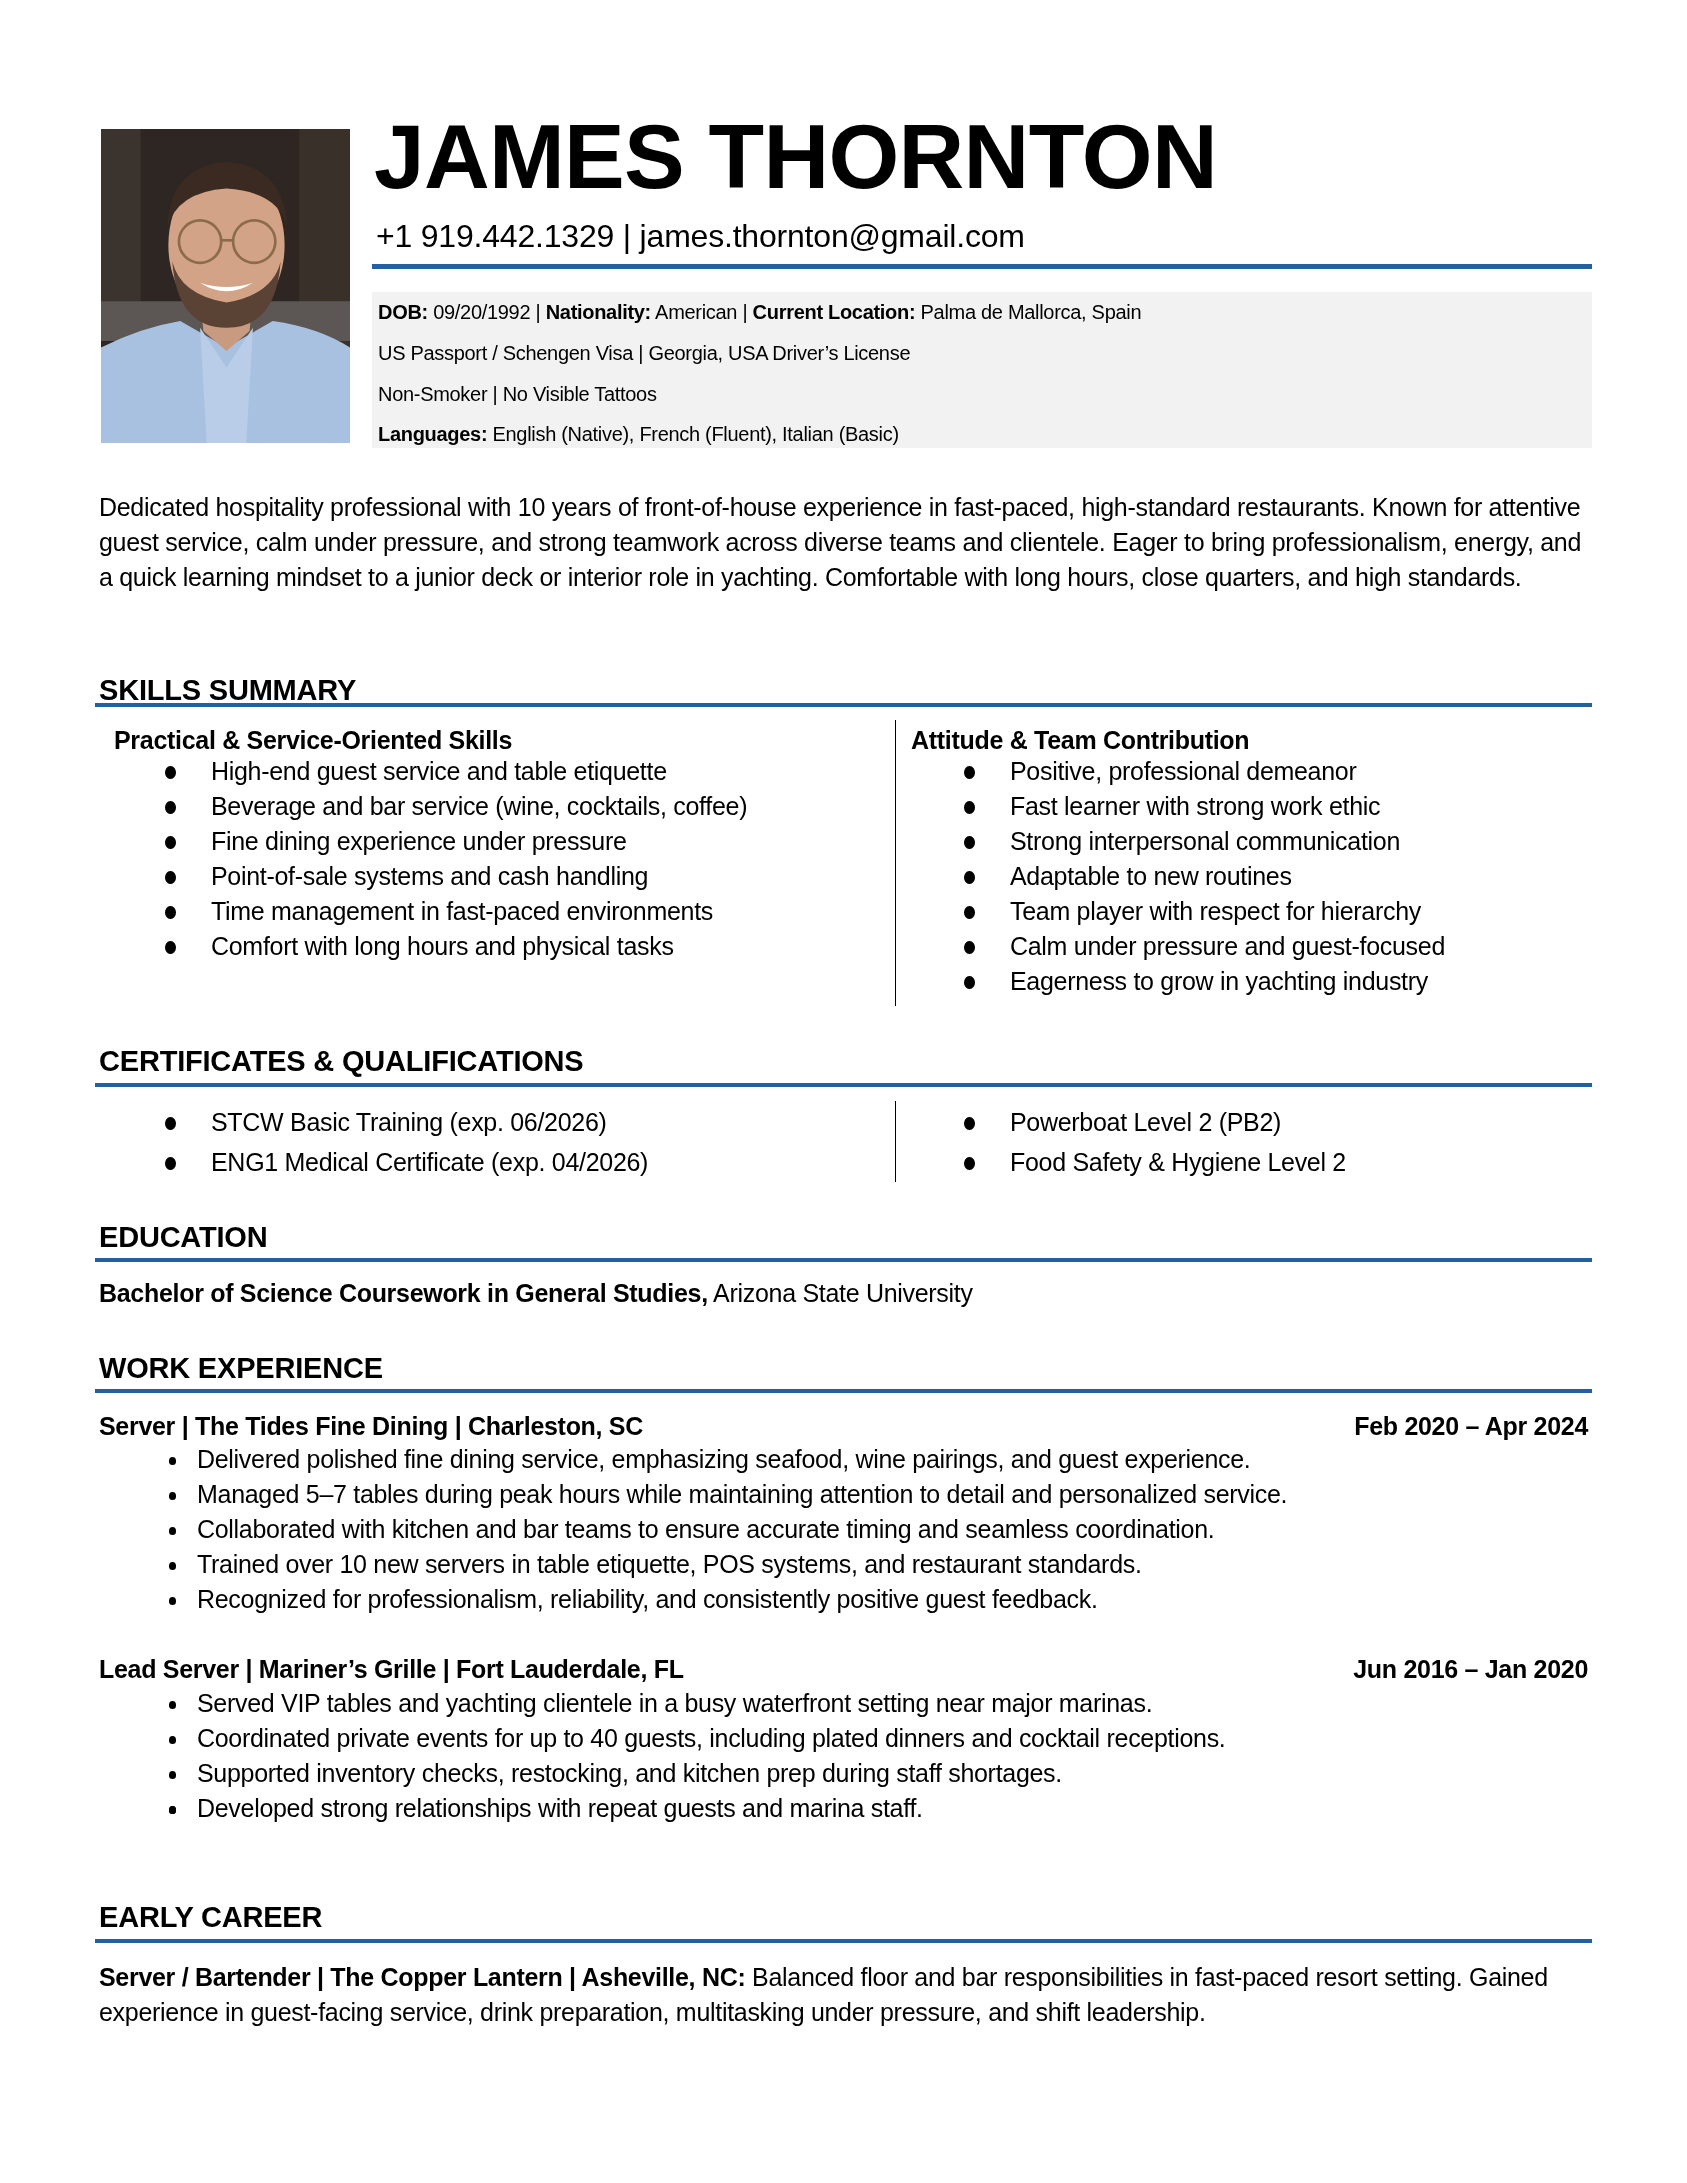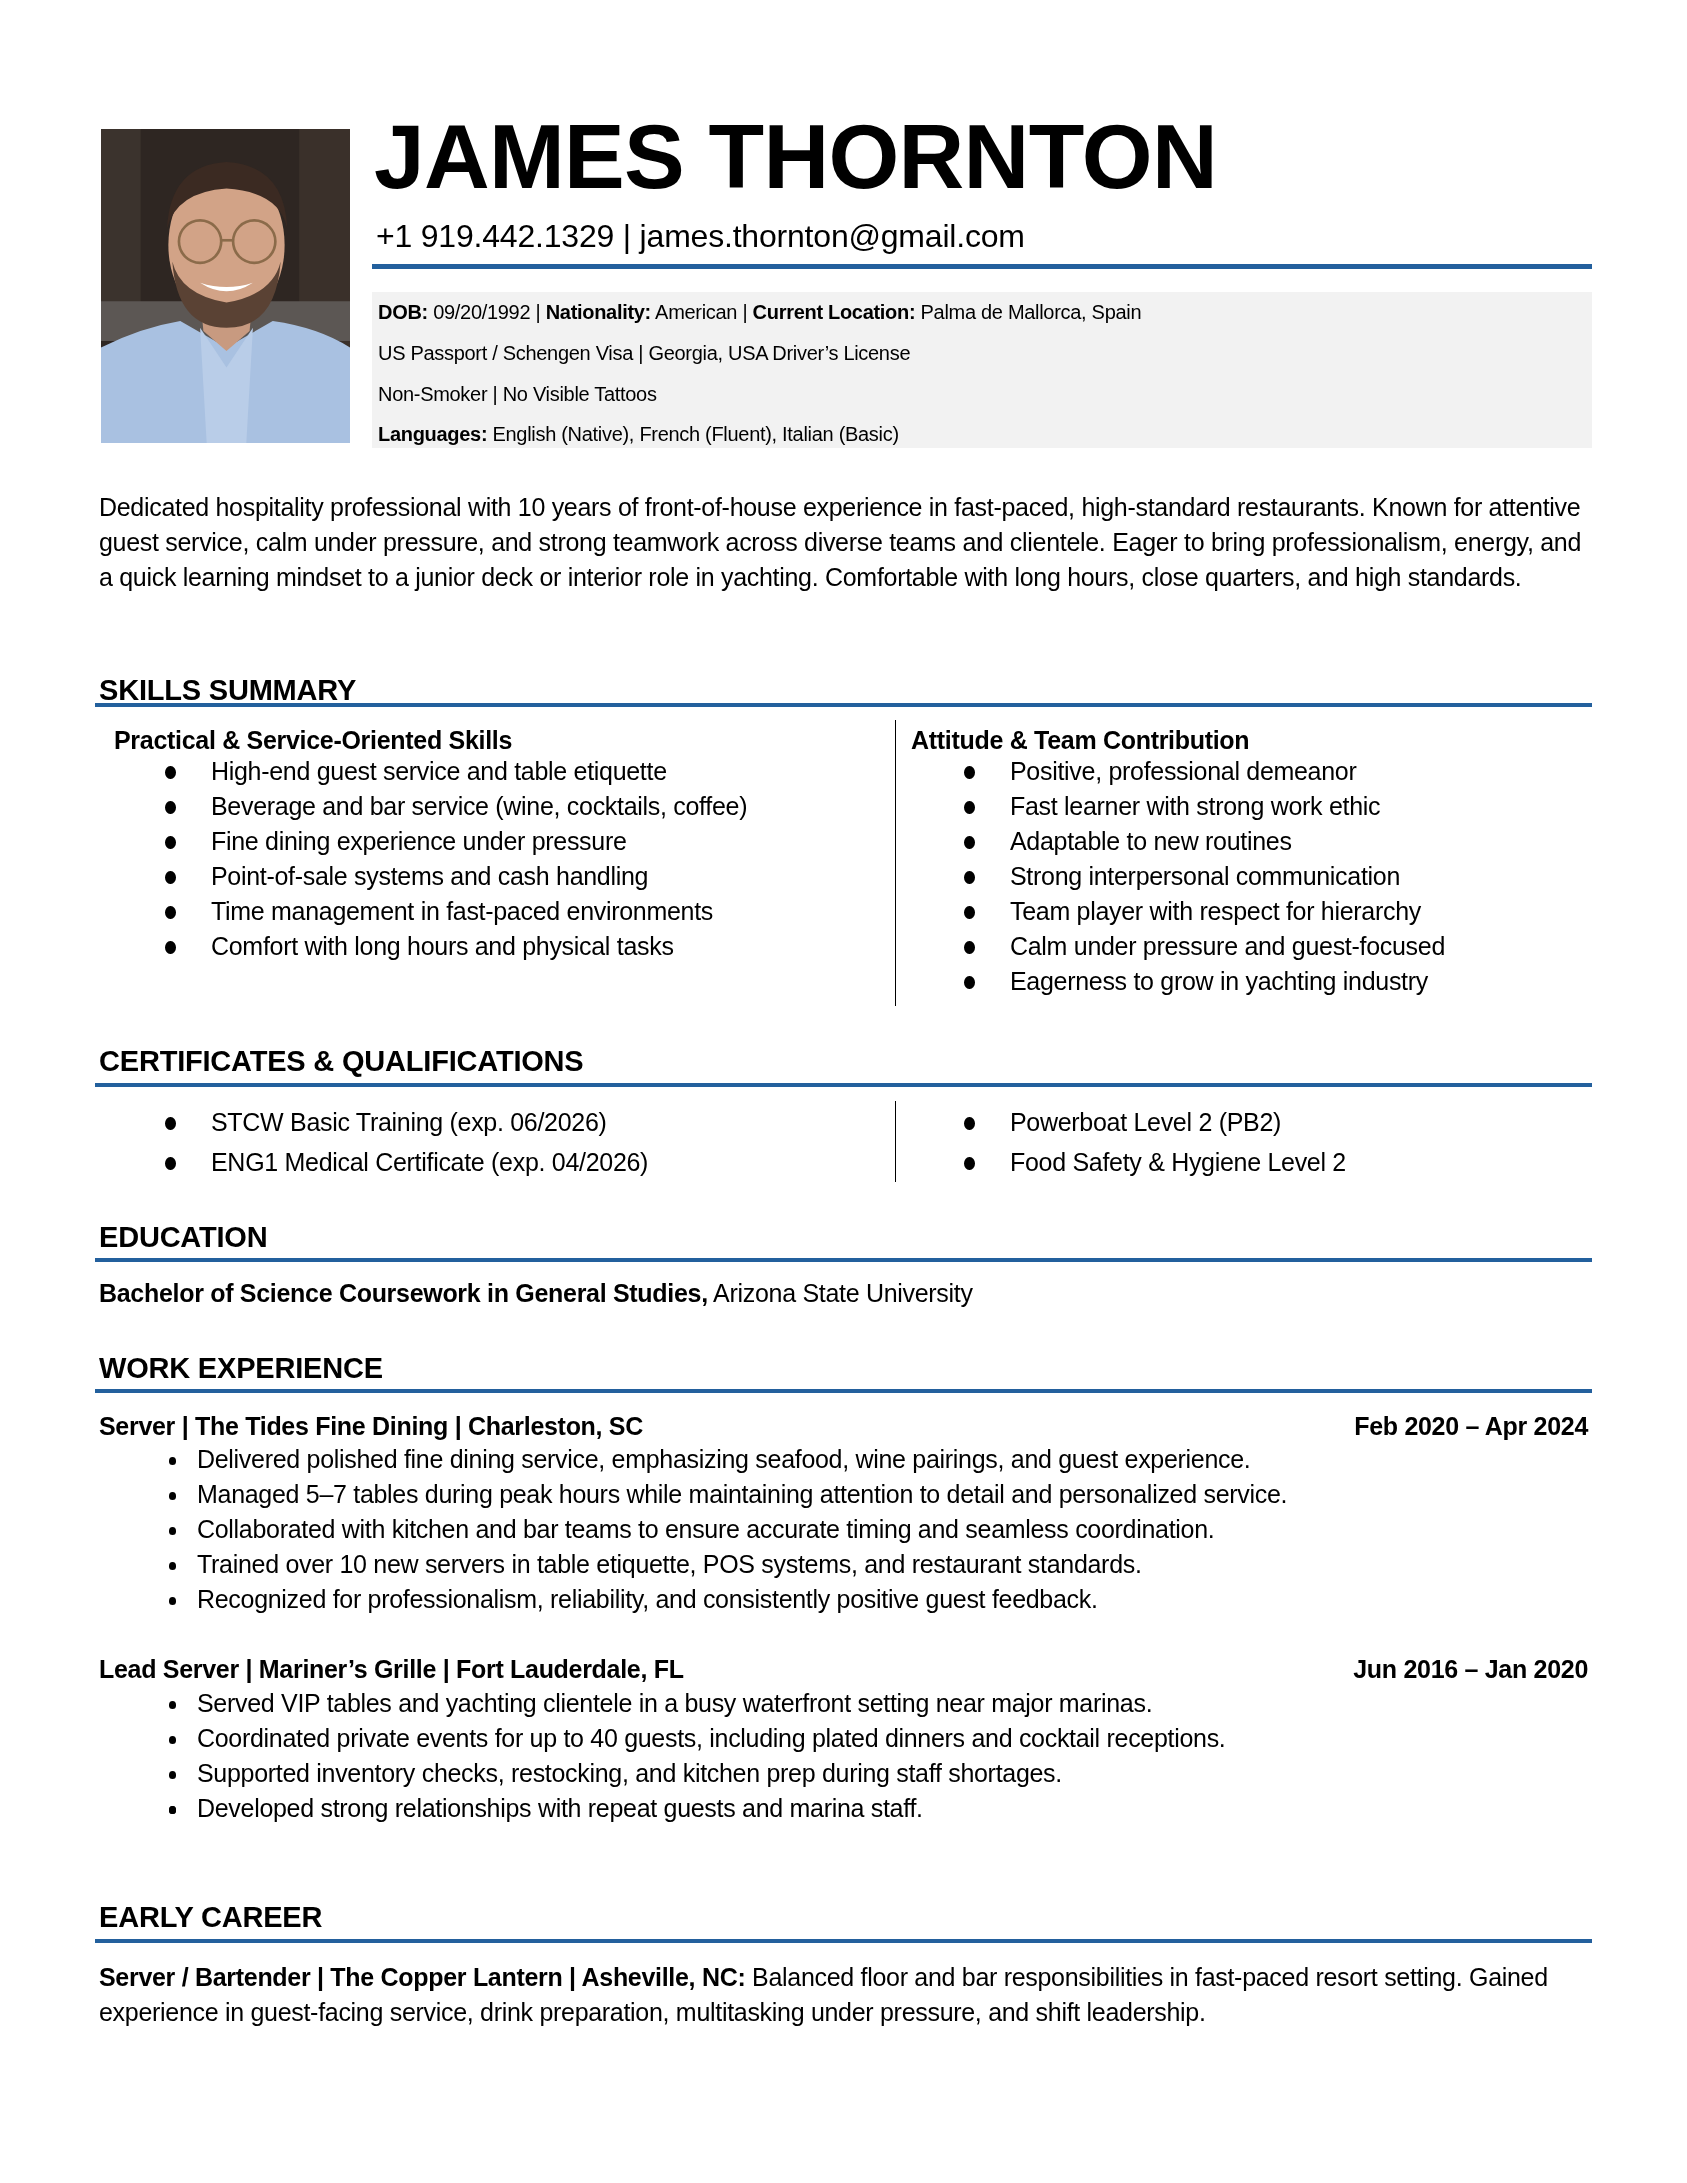--- a/index.html
+++ b/index.html
@@ -90,22 +90,22 @@
     <li class="li" style="line-height: 35px; padding-left: 46px;"><span class="dot dot-big" style="left: 0px;"></span><span>Time management in fast-paced environments</span></li>
     <li class="li" style="line-height: 35px; padding-left: 46px;"><span class="dot dot-big" style="left: 0px;"></span><span>Comfort with long hours and physical tasks</span></li>
   </ul>
 
 <div class="abs vdiv" style="left:895px; top:720px; height:286px;"></div>
 
 <div class="abs subhead" style="left:911px; top:728px;">Attitude &amp; Team Contribution</div>
 <ul class="abs list" id="skills-right" style="left:964px; top:754px;">
     <li class="li" style="line-height: 35px; padding-left: 46px;"><span class="dot dot-big" style="left: 0px;"></span><span>Positive, professional demeanor</span></li>
     <li class="li" style="line-height: 35px; padding-left: 46px;"><span class="dot dot-big" style="left: 0px;"></span><span>Fast learner with strong work ethic</span></li>
+    <li class="li" style="line-height: 35px; padding-left: 46px;"><span class="dot dot-big" style="left: 0px;"></span><span>Strong interpersonal communication</span></li>
     <li class="li" style="line-height: 35px; padding-left: 46px;"><span class="dot dot-big" style="left: 0px;"></span><span>Adaptable to new routines</span></li>
-    <li class="li" style="line-height: 35px; padding-left: 46px;"><span class="dot dot-big" style="left: 0px;"></span><span>Strong interpersonal communication</span></li>
     <li class="li" style="line-height: 35px; padding-left: 46px;"><span class="dot dot-big" style="left: 0px;"></span><span>Team player with respect for hierarchy</span></li>
     <li class="li" style="line-height: 35px; padding-left: 46px;"><span class="dot dot-big" style="left: 0px;"></span><span>Calm under pressure and guest-focused</span></li>
     <li class="li" style="line-height: 35px; padding-left: 46px;"><span class="dot dot-big" style="left: 0px;"></span><span>Eagerness to grow in yachting industry</span></li>
   </ul>
 
 <div class="abs heading" style="top:1047px;">CERTIFICATES &amp; QUALIFICATIONS</div>
 <div class="abs rule sec-rule" style="top:1083px;"></div>
 <ul class="abs list" id="certs-left" style="left:165px; top:1102px; ">
     <li class="li" style="line-height: 40px; padding-left: 46px;"><span class="dot dot-big" style="left: 0px; top: 14.6px;"></span><span>STCW Basic Training (exp. 06/2026)</span></li>
     <li class="li" style="line-height: 40px; padding-left: 46px;"><span class="dot dot-big" style="left: 0px; top: 14.6px;"></span><span>ENG1 Medical Certificate (exp. 04/2026)</span></li>

